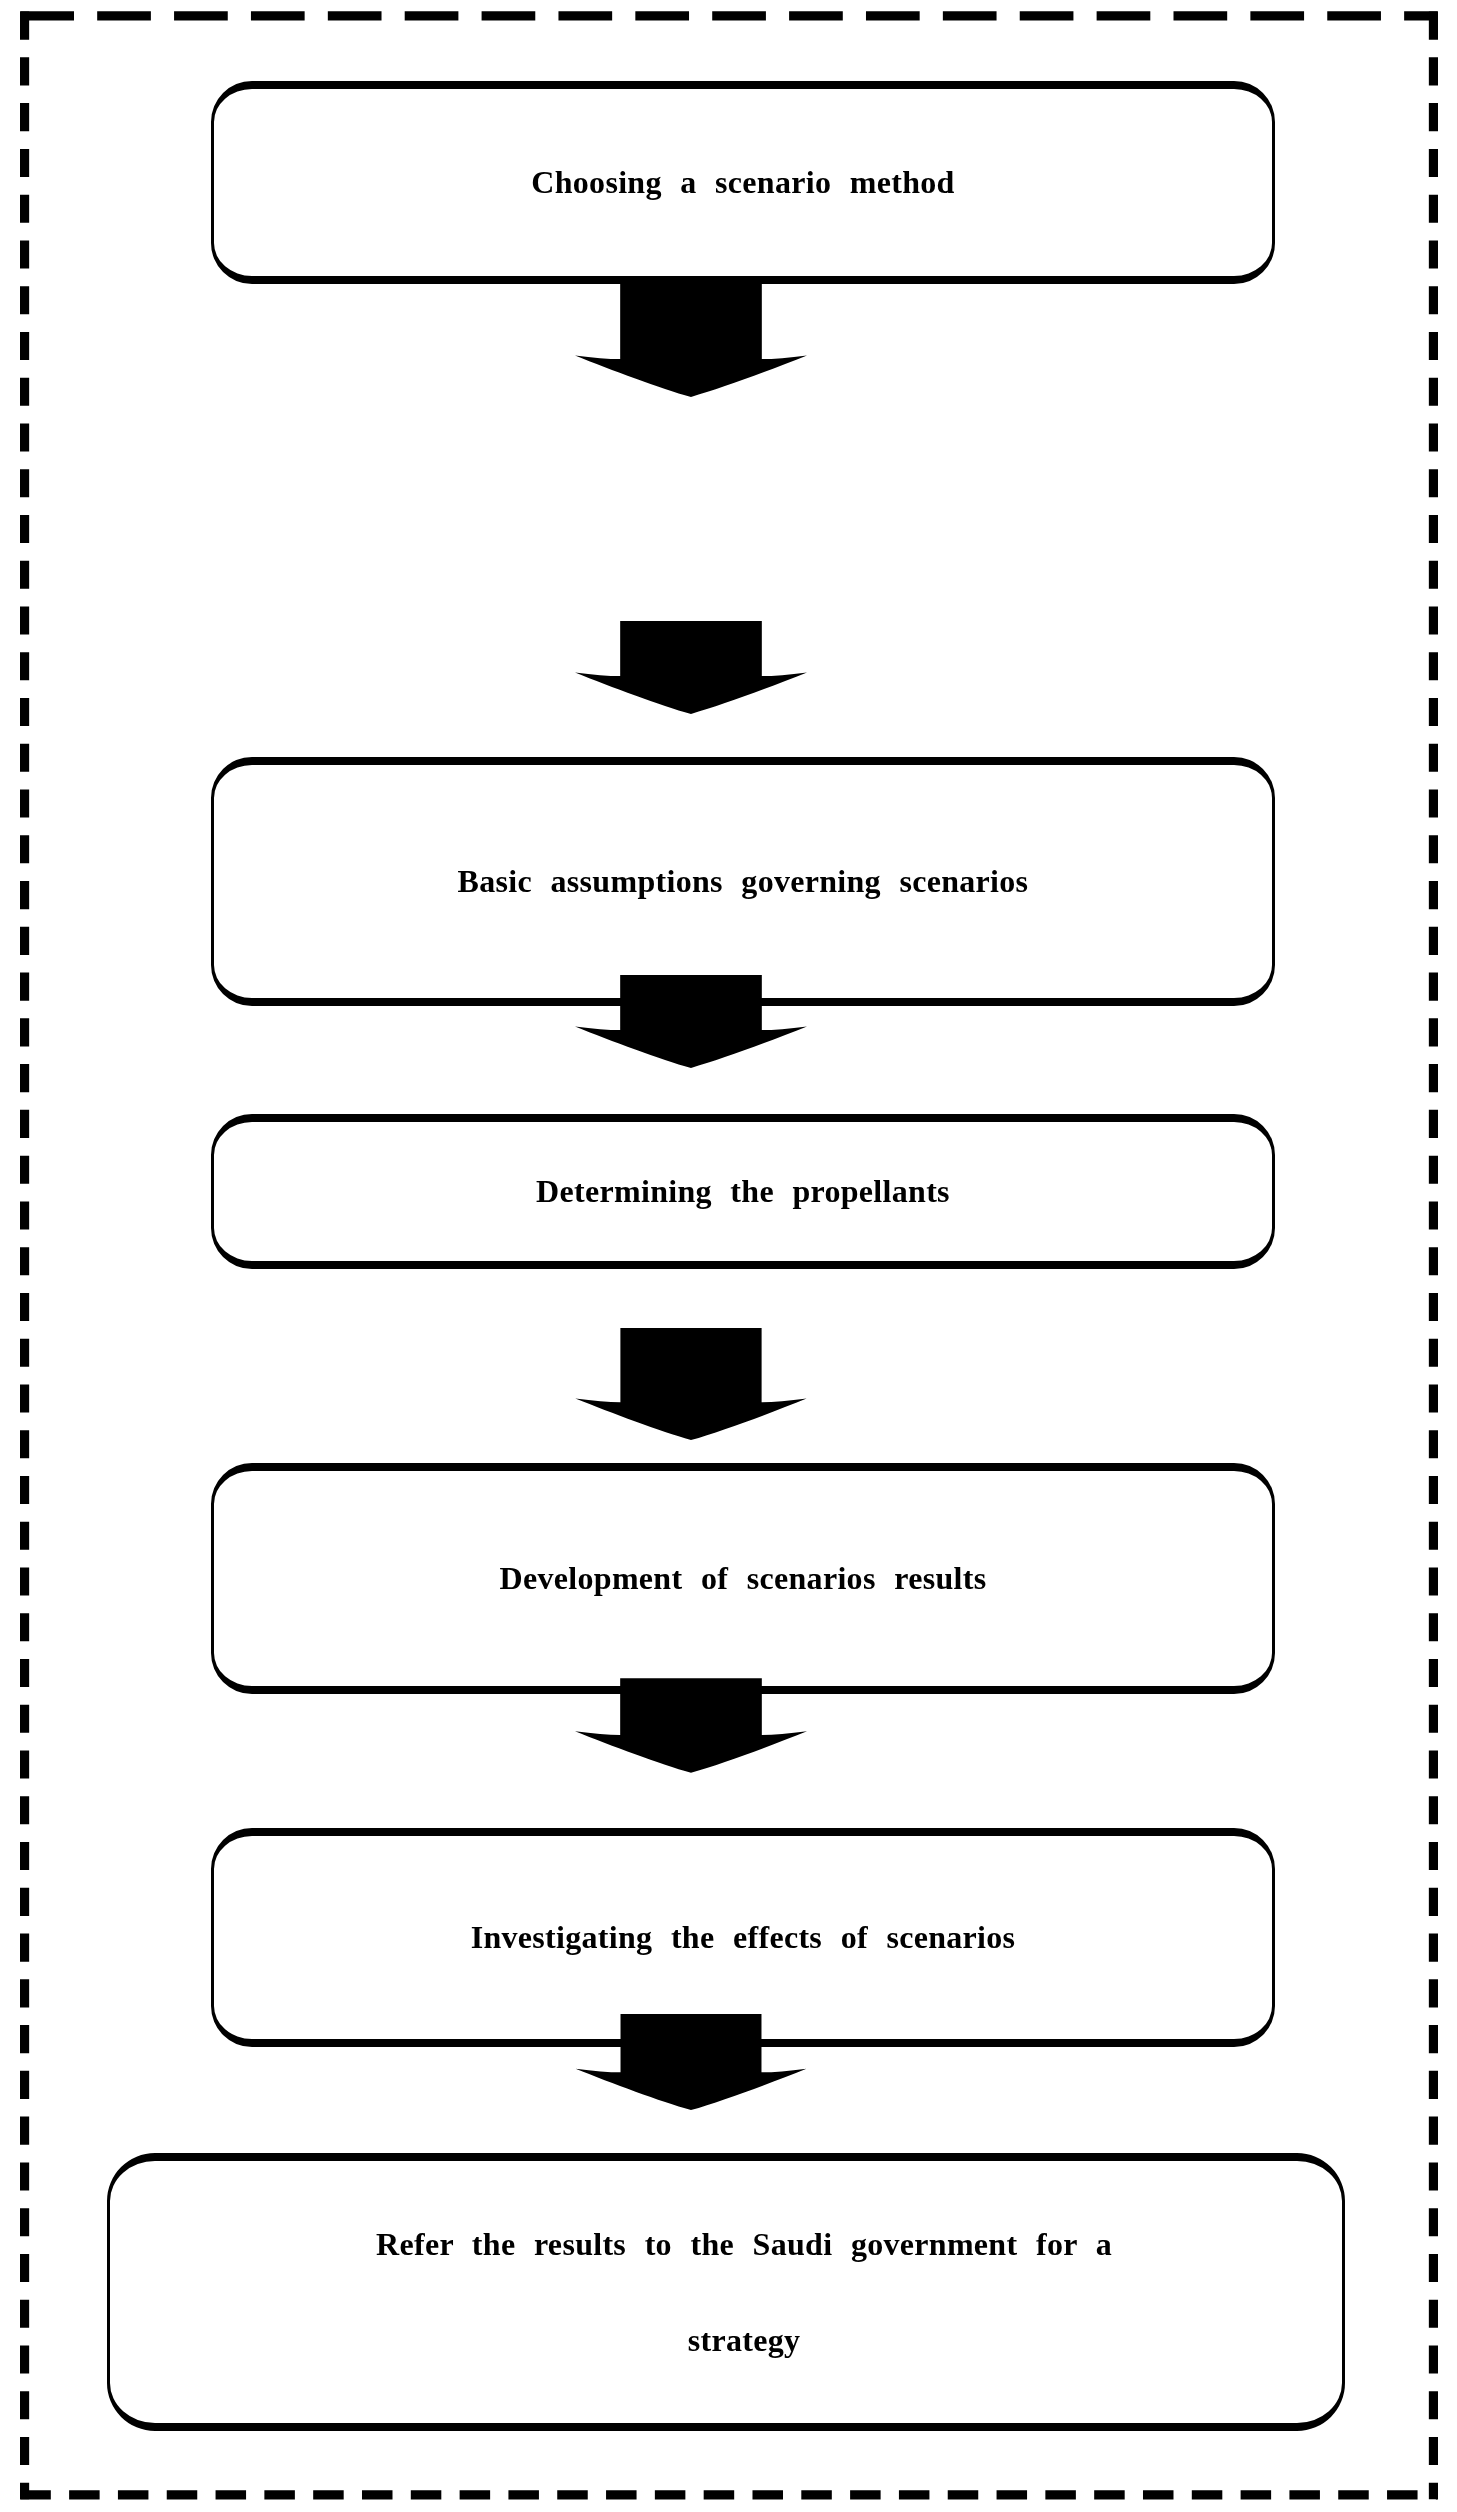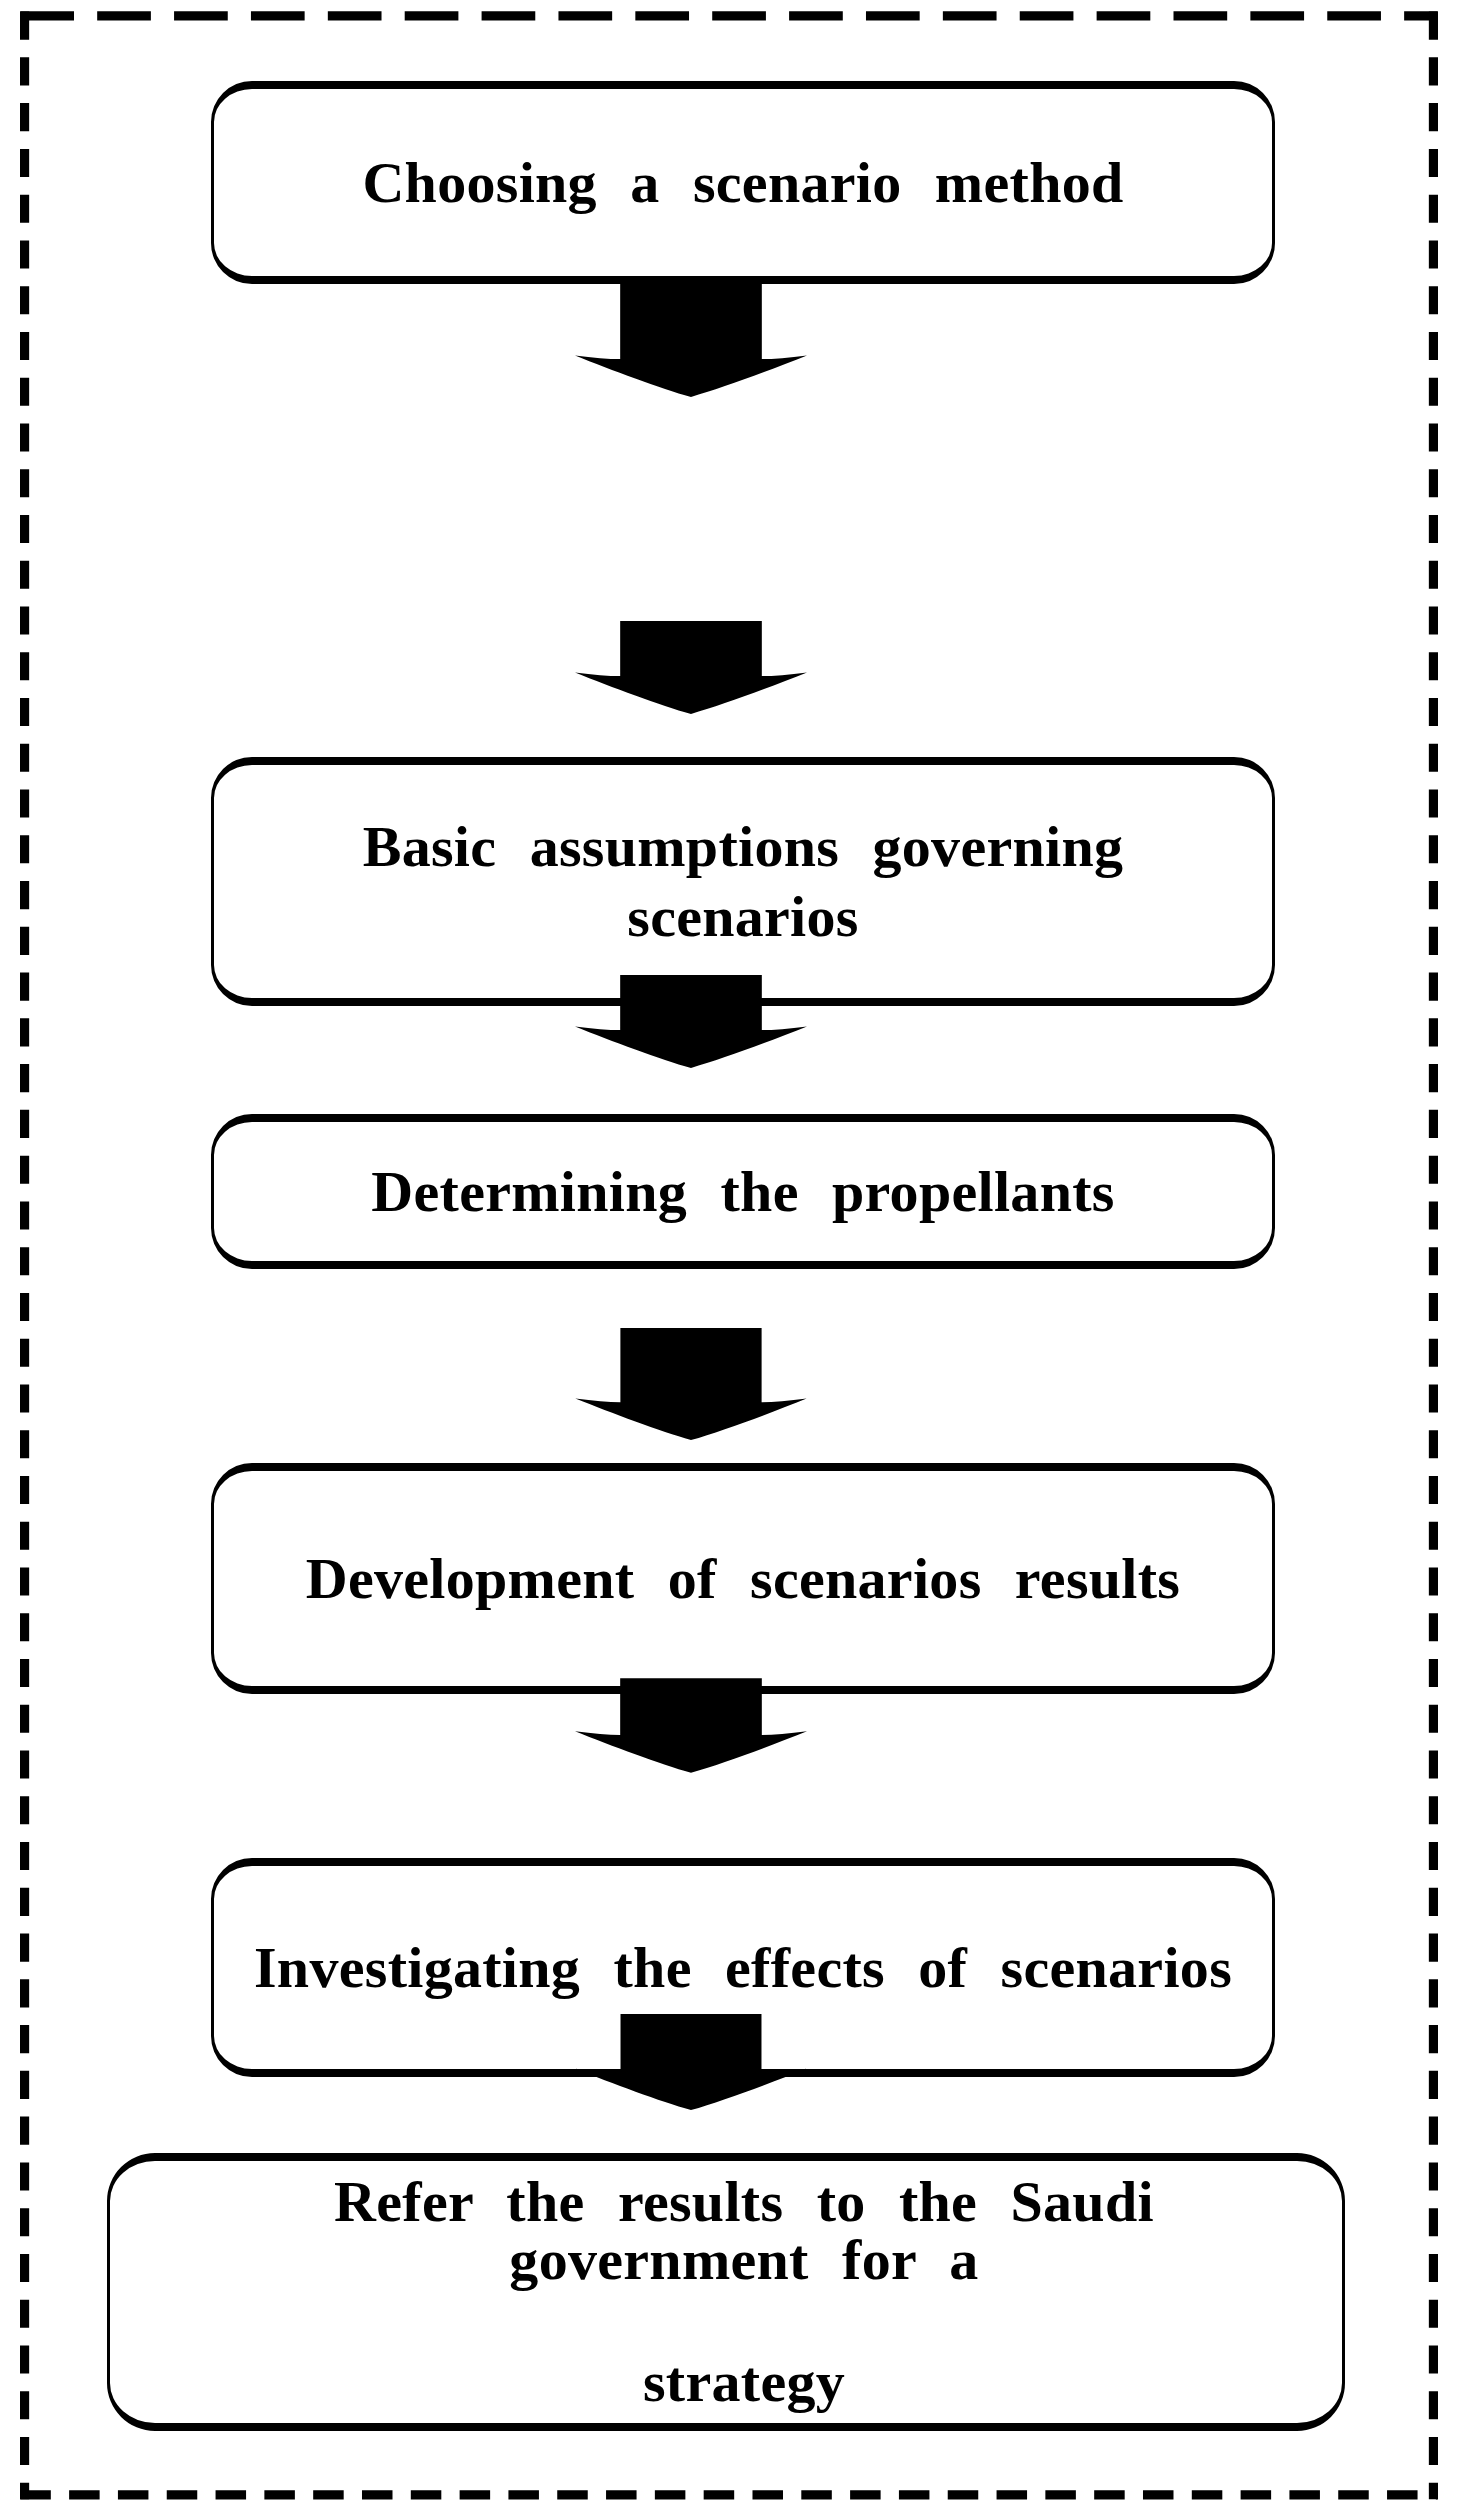--- a/index.html
+++ b/index.html
@@ -27,21 +27,21 @@
     border-top-width: 8.5px;
     border-bottom-width: 8.5px;
     border-radius: 41px;
     display: flex;
     align-items: center;
     justify-content: center;
     text-align: center;
     z-index: 1;
   }
   .pbox .lbl {
-    font-size: 58px;
+    font-size: 32px;
     font-weight: bold;
     letter-spacing: 0.3px;
     word-spacing: 0.32em;
     line-height: 1.2em;
     padding: 0 24.4px;
   }
   #step-7 {
     left: 107px;
     width: 1238px;
     border-radius: 48px;
@@ -79,21 +79,21 @@
   </div>
 
   <div class="pbox" id="step-4" style="top:1114px;height:155px;">
     <span class="lbl">Determining the propellants</span>
   </div>
 
   <div class="pbox" id="step-5" style="top:1463px;height:231px;">
     <span class="lbl">Development of scenarios results</span>
   </div>
 
-  <div class="pbox" id="step-6" style="top:1828px;height:219px;margin-top:30px;">
+  <div class="pbox" id="step-6" style="top:1828px;height:219px;">
     <span class="lbl">Investigating the effects of scenarios</span>
   </div>
 
   <div class="pbox" id="step-7" style="top:2153px;height:278px;padding-left:36px;">
     <span class="lbl line1">Refer the results to the Saudi government for a</span>
     <span class="lbl line2">strategy</span>
   </div>
 
   <div class="arrow" style="top:276px;height:121px;">
     <svg viewBox="0 0 380 198" height="121" xmlns="http://www.w3.org/2000/svg" aria-hidden="true">

